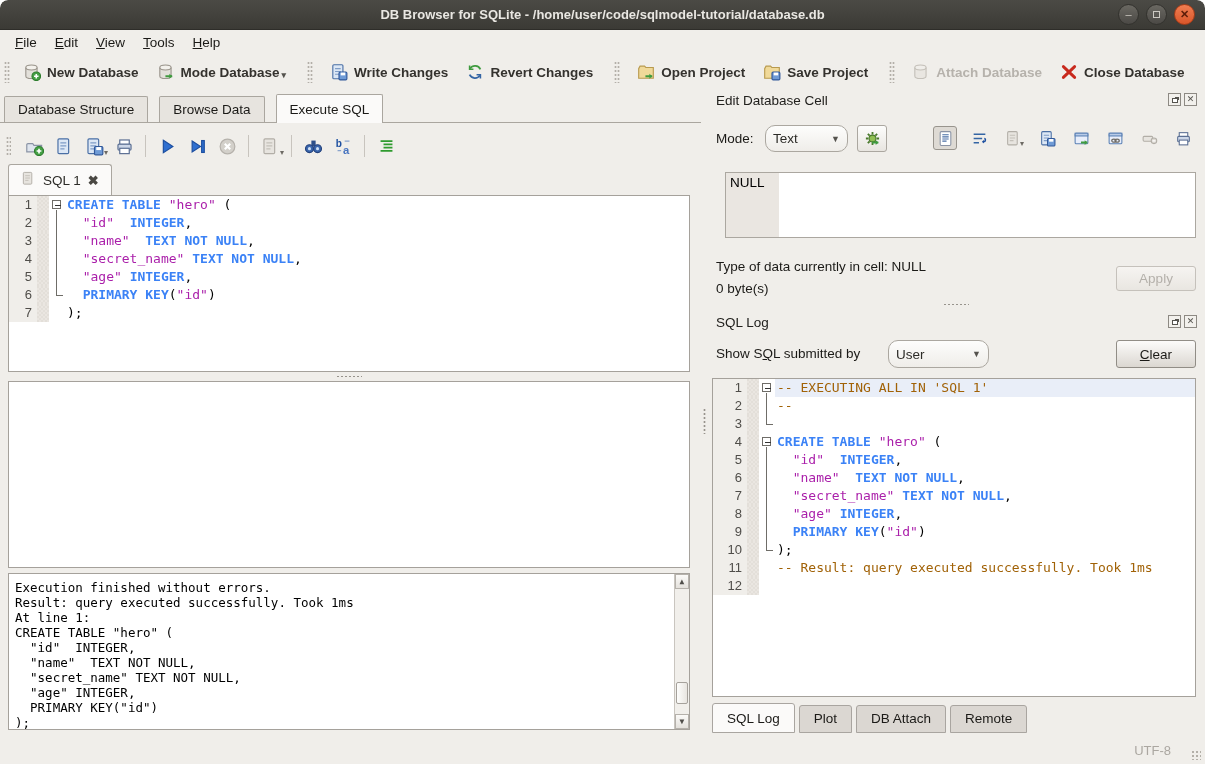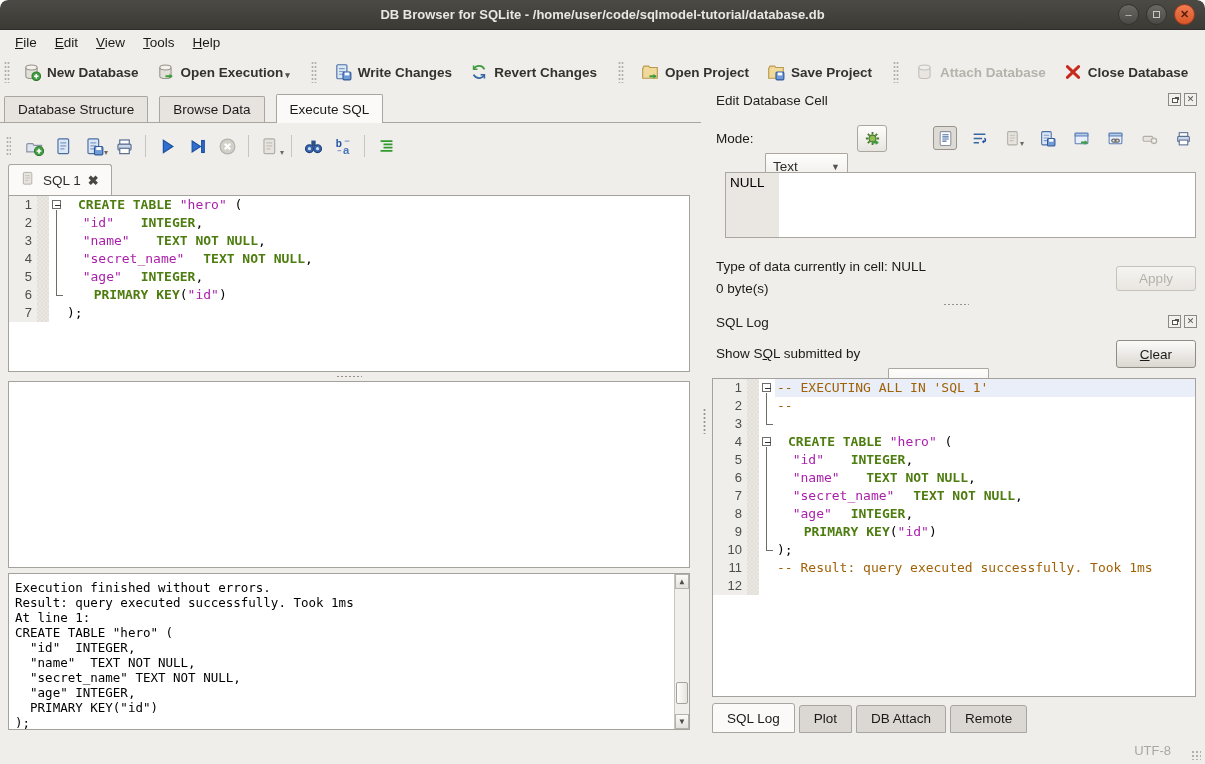--- a/index.html
+++ b/index.html
@@ -64,21 +64,21 @@
   .bm { width:12px; flex:none; background:conic-gradient(#eae6e1 25%, #e3dfd9 0 50%, #eae6e1 0 75%, #e3dfd9 0); background-size:4px 4px; }
   .fold { width:16px; flex:none; position:relative; background:#fff; }
   .fold .box { position:absolute; left:3px; top:4px; width:9px; height:9px; border:1px solid #6f6d68; background:#fff; }
   .fold .box::after { content:""; position:absolute; left:1.5px; top:3.5px; width:6px; height:1px; background:#333; }
   .fold .vdn { position:absolute; left:7px; top:14px; bottom:0; width:1px; background:#6f6d68; }
   .fold .vfull { position:absolute; left:7px; top:0; bottom:0; width:1px; background:#6f6d68; }
   .fold .vend { position:absolute; left:7px; top:0; height:9px; width:1px; background:#6f6d68; }
   .fold .hstub { position:absolute; left:7px; top:9px; width:7px; height:1px; background:#6f6d68; }
   .code { flex:1; white-space:pre; padding-left:2px; }
   .code.hl { background:#e9eef8; }
-  .t-k { color:#4d7c0f; font-weight:bold;margin-left:11px; }
+  .t-k { color:#3b82f6; font-weight:bold; }
   .t-i { color:#aa1faa; }
   .t-c { color:#a16207;margin-top:14px; }
   .t-p { color:#000; }
 
   .hsplit { position:absolute; left:8px; width:682px; height:7px; display:flex; align-items:center; justify-content:center; }
   .hsplit .dots { width:26px; height:3px; background-image:radial-gradient(#97938c 1px, transparent 1.1px); background-size:4px 3px; }
 
   .results-frame { left:8px; top:291px; width:682px; height:187px; }
 
   .exec-log-frame { left:8px; top:483px; width:682px; height:157px; font-family:"DejaVu Sans Mono", monospace; font-size:12.5px; }
@@ -96,22 +96,22 @@
 
   
   .right-region { position:absolute; left:706px; top:90px; width:499px; height:645px; }
   .dock-title { position:absolute; font-size:13.5px; color:#22211e; }
   .dock-icons { position:absolute; display:flex; gap:3px; }
   .dock-ico { width:13px; height:13px; border:1px solid #8d8983; background:#f2f0ec; display:flex; align-items:center;
     justify-content:center; font-size:9px; color:#55534e; line-height:1; }
   .dock-ico .fl { width:6px; height:5px; border:1px solid #55534e; background:#fff; box-shadow:2px -2px 0 -1px #55534e; margin-top:2px; margin-right:-1px;}
 
   .lbl { font-size:13.5px; color:#1b1a17; }
-  .combo { border:1px solid #aba7a0; border-radius:1px; background:linear-gradient(#fdfdfc,#efede9);
-    display:flex; align-items:center; justify-content:space-between; padding:0 7px; font-size:13.5px;margin-top:28px; }
+  .combo { border:1px solid #aba7a0; border-radius:10px; background:linear-gradient(#fdfdfc,#efede9);
+    display:flex; align-items:center; justify-content:space-between; padding:0 7px; font-size:13.5px; }
   .combo .carr { font-size:9px; color:#55534e; }
   .btn { border:1px solid #918d86; border-radius:3px; background:linear-gradient(#fcfbfa,#dbd7d1);
     display:flex; align-items:center; justify-content:center; font-size:13.5px; color:#1b1a17; }
   .btn.disabled { border-color:#c5c1bb; background:linear-gradient(#f6f4f1,#e9e6e1); color:#b4b0aa; }
   .gear-btn { position:absolute; width:30px; height:27px; border:1px solid #aba7a0; border-radius:3px;
     background:linear-gradient(#fdfdfc,#e8e5e0); display:flex; align-items:center; justify-content:center; }
   .gear-btn svg { width:17px; height:17px; }
   .cell-icons { position:absolute; display:flex; gap:10px; align-items:center; }
   .cell-icons .icon-btn { width:24px; height:24px; }
   .cell-icons .icon-btn.selected { border:1px solid #98948d; border-radius:3px; background:#dedad4; }
@@ -175,21 +175,21 @@
       </div>
       <div class="tb-btn">
         <span style="display: flex;">
           <svg viewBox="0 0 16 16" xmlns="http://www.w3.org/2000/svg">
             <path d="M2.5 4v7.5c0 1.3 2.3 2.3 5 2.3s5-1 5-2.3V4" fill="#e3e0da" stroke="#9a958c"></path>
             <ellipse cx="7.5" cy="4" rx="5" ry="2.2" fill="#f3f1ec" stroke="#9a958c"></ellipse>
             <path d="M7.5 11.8h6" stroke="#3f9b3f" stroke-width="1.8"></path>
             <path d="M11 9.6l2.6 2.2-2.6 2.2z" fill="#3f9b3f"></path>
           </svg>
         </span>
-        <span>Open Execution</span>
+        <span>Mode Database</span>
         <span class="tb-caret">▾</span>
       </div>
       <div class="tb-handle" style="margin-left: 12px; margin-right: 8px;"></div>
       <div class="tb-btn">
         <span style="display: flex;">
           <svg viewBox="0 0 16 16" xmlns="http://www.w3.org/2000/svg">
             <rect x="2.5" y="1.5" width="9" height="12.5" rx="1" fill="#dce7f5" stroke="#4a6fa5"></rect>
             <path d="M4.5 5h5M4.5 7.5h5M4.5 10h3.5" stroke="#7e9cc6" stroke-width="1"></path>
             <rect x="8" y="8" width="7" height="7" rx="1" fill="#6f9bd6" stroke="#31589a"></rect>
             <rect x="9.5" y="8.5" width="4" height="2.5" fill="#fff"></rect>

